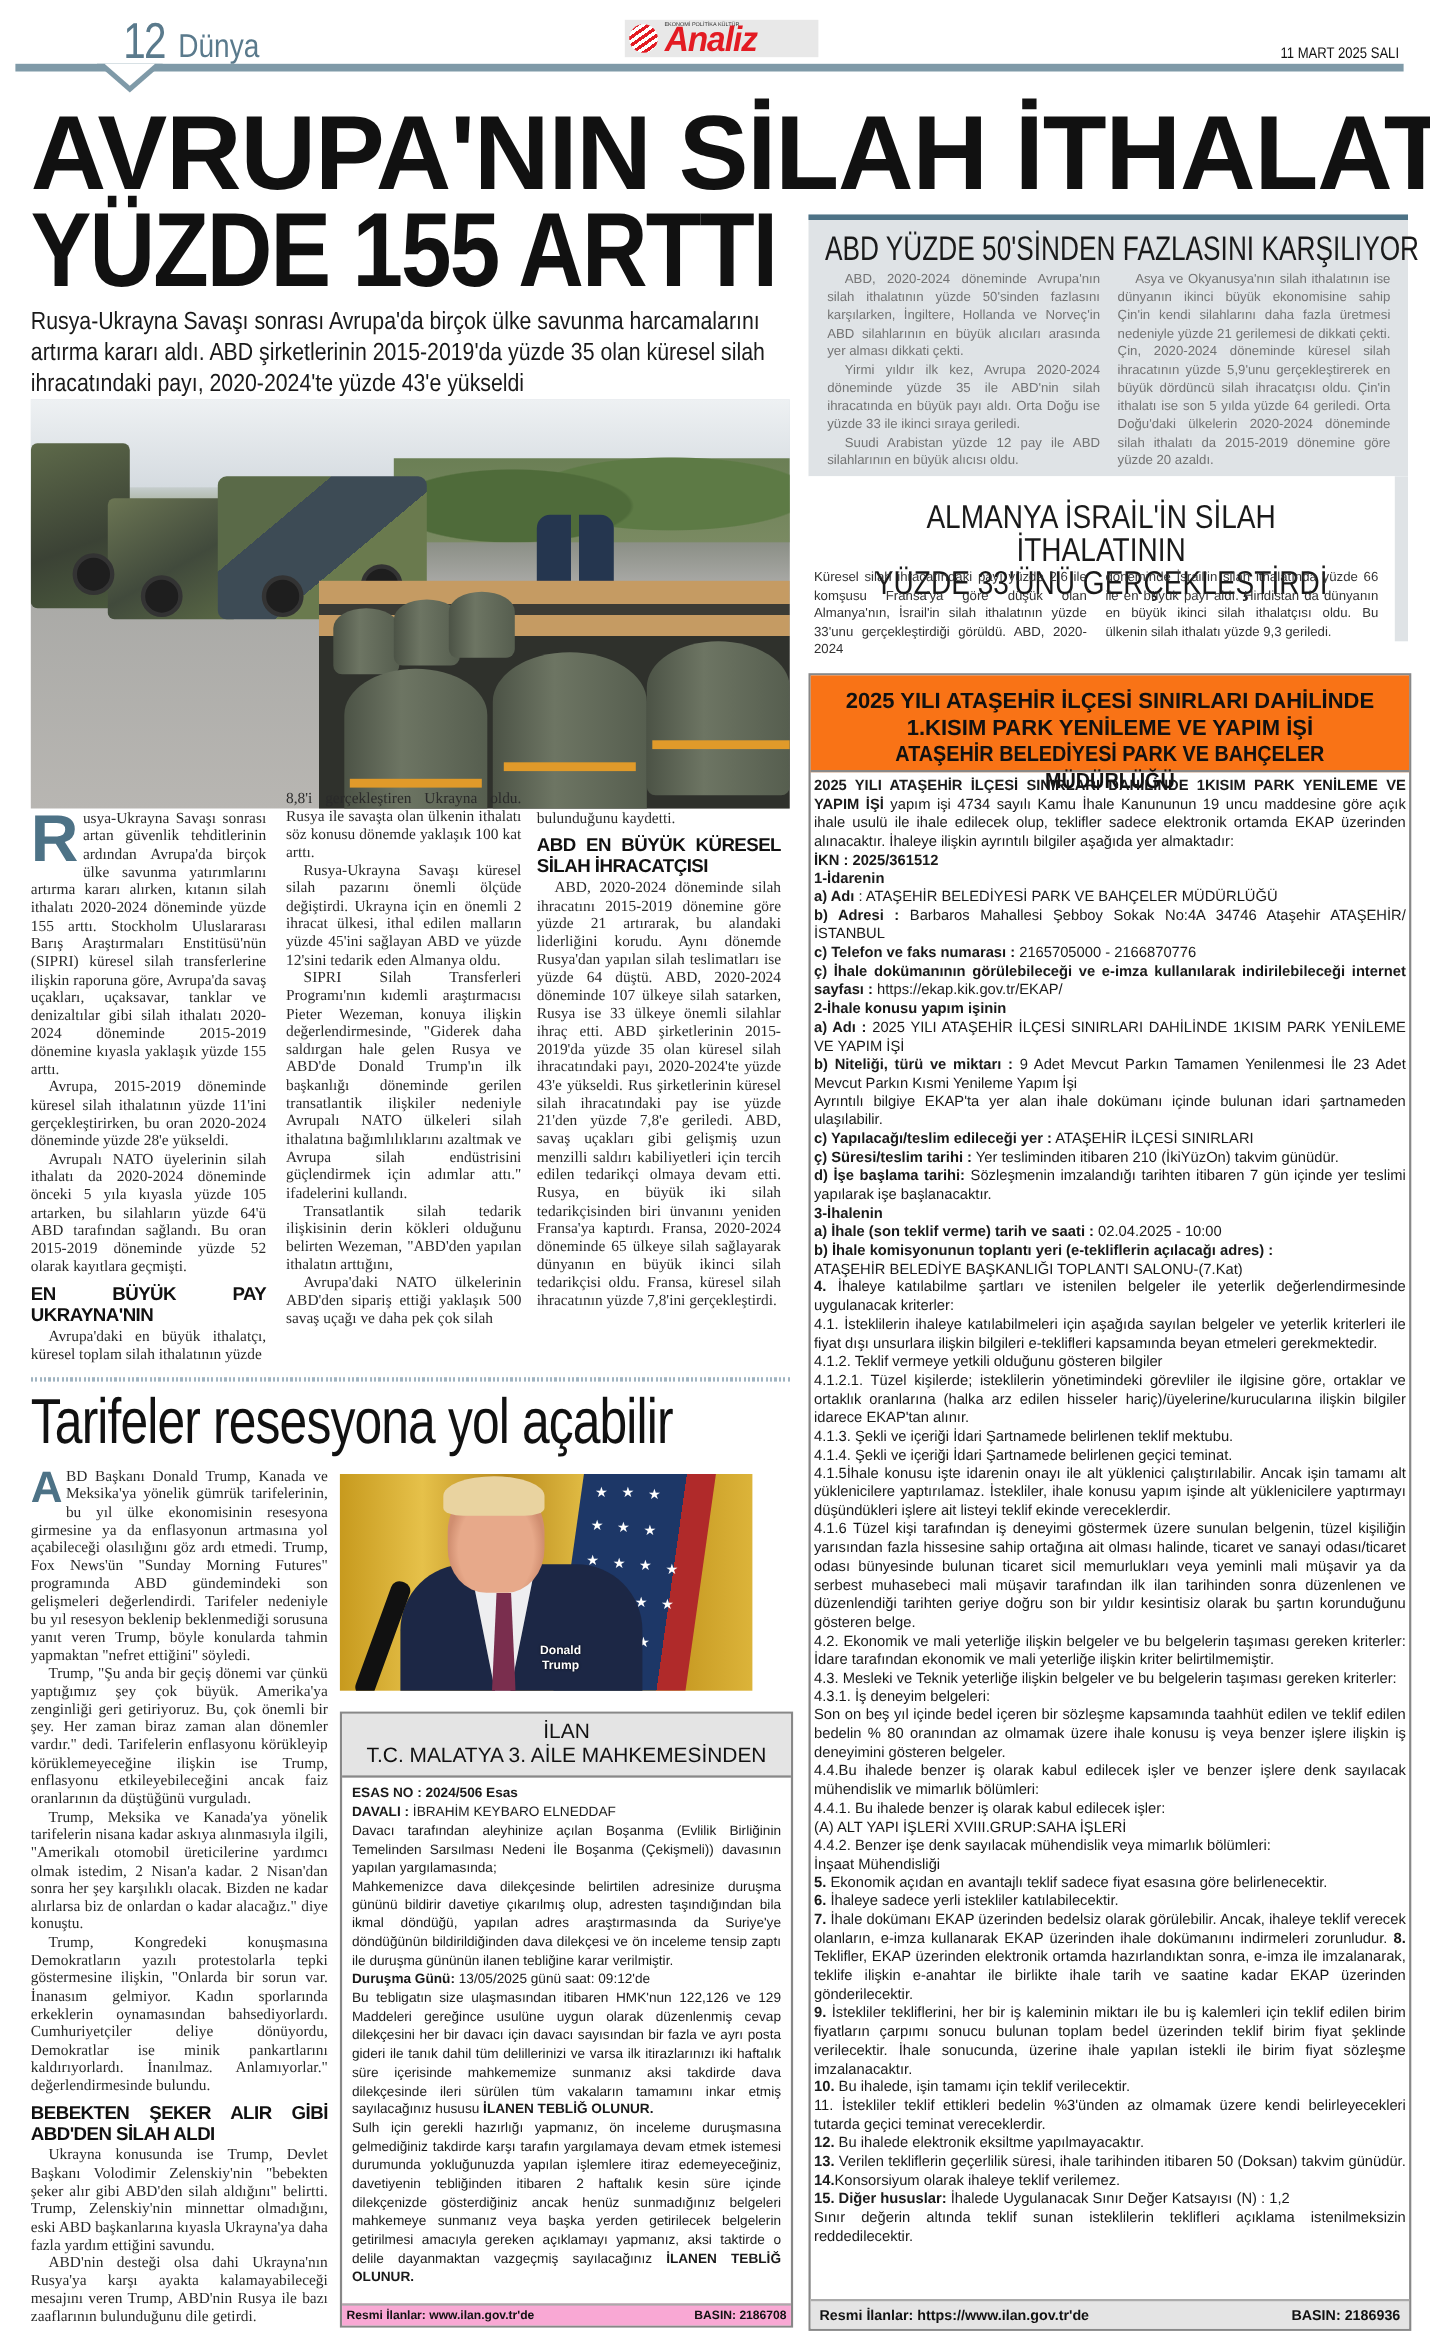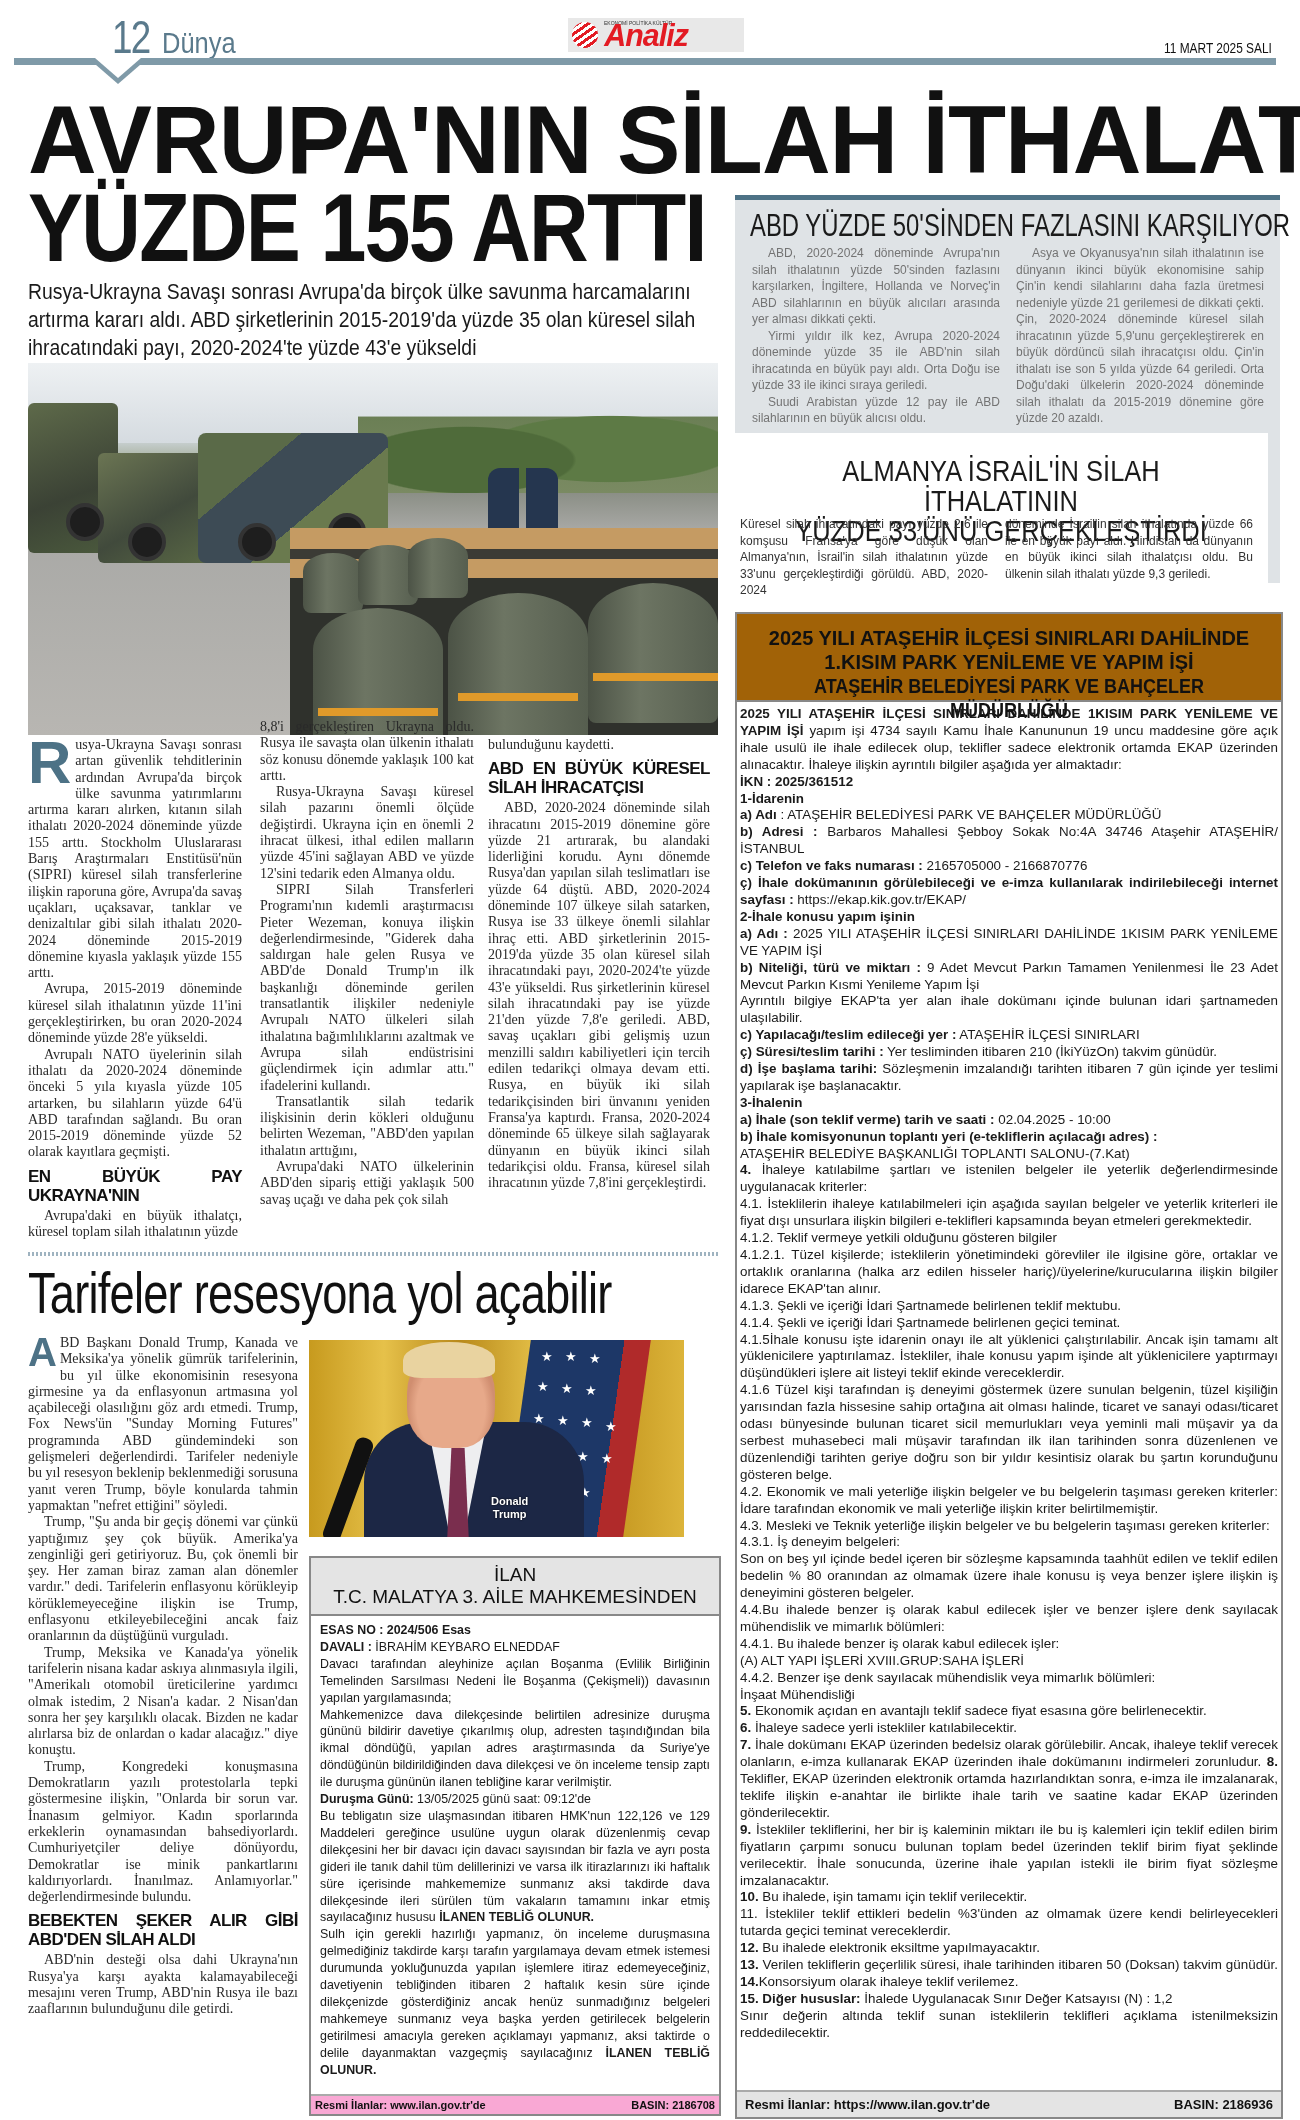--- a/index.html
+++ b/index.html
@@ -46,21 +46,21 @@
   .box1-col p { text-indent: 16px; }
 
   
   .box2 { left: 735px; top: 433px; width: 545px; height: 150px; background: #fff; border-right: 12px solid #dfe3e6; }
   .box2-title { left: 735px; top: 456px; width: 532px; text-align: center; font-family: "Liberation Sans", sans-serif; font-size: 30px; line-height: 30px; color: #1a1a1a; }
   .box2-title span { display: inline-block; transform: scaleX(0.85); }
   .box2-col { top: 516px; width: 248px; font-family: "Liberation Sans", sans-serif; font-size: 12px; line-height: 16.5px; color: #333; text-align: justify; }
 
   
   .ihale { left: 735px; top: 612px; width: 548px; height: 1507px; border: 2px solid #888; }
-  .ihale-head { left: 737px; top: 614px; width: 544px; height: 88px; background: #a16207; border-bottom: 2px solid #888; text-align: center; font-family: "Liberation Sans", sans-serif; font-weight: 700; color: #111; }
+  .ihale-head { left: 737px; top: 614px; width: 544px; height: 88px; background: #f97316; border-bottom: 2px solid #888; text-align: center; font-family: "Liberation Sans", sans-serif; font-weight: 700; color: #111; }
   .ihale-head .l1, .ihale-head .l2 { font-size: 20px; line-height: 24px; }
   .ihale-head .l1 { padding-top: 12px; }
   .ihale-head .l3 { font-size: 20px; line-height: 24px; transform: scaleX(0.9); }
   .ihale-body { left: 740px; top: 706px; width: 538px; font-family: "Liberation Sans", sans-serif; font-size: 13.4px; line-height: 16.9px; color: #1a1a1a; text-align: justify; }
   .ihale-body b { font-weight: 700; }
   .ihale-foot { left: 737px; top: 2090px; width: 544px; height: 27px; background: #e4e4e4; border-top: 2px solid #aaa; display: flex; justify-content: space-between; align-items: center; padding: 0 8px; font-family: "Liberation Sans", sans-serif; font-weight: 700; font-size: 13px; color: #111; }
 
   
   .col { font-family: "Liberation Serif", serif; font-size: 14px; line-height: 16.3px; color: #2a2a2a; text-align: justify; hyphens: auto; }
   .col p { text-indent: 16px; }
@@ -175,20 +175,21 @@
 
 <div class="abs divider"></div>
 
 <div class="abs hl3">Tarifeler resesyona yol açabilir</div>
 <div class="abs col" style="left:28px;top:1335px;width:270px;">
   <p class="noindent"><span class="dropcap-sm">A</span><span>BD Başkanı Donald Trump, Kanada ve Meksika'ya yönelik gümrük tarifelerinin, bu yıl ülke ekonomisinin resesyona girmesine ya da enflasyonun artmasına yol açabileceği olasılığını göz ardı etmedi. Trump, Fox News'ün "Sunday Morning Futures" programında ABD gündemindeki son gelişmeleri değerlendirdi. Tarifeler nedeniyle bu yıl resesyon beklenip beklenmediği sorusuna yanıt veren Trump, böyle konularda tahmin yapmaktan "nefret ettiğini" söyledi.</span></p>
   <p>Trump, "Şu anda bir geçiş dönemi var çünkü yaptığımız şey çok büyük. Amerika'ya zenginliği geri getiriyoruz. Bu, çok önemli bir şey. Her zaman biraz zaman alan dönemler vardır." dedi. Tarifelerin enflasyonu körükleyip körüklemeyeceğine ilişkin ise Trump, enflasyonu etkileyebileceğini ancak faiz oranlarının da düştüğünü vurguladı.</p>
   <p>Trump, Meksika ve Kanada'ya yönelik tarifelerin nisana kadar askıya alınmasıyla ilgili, "Amerikalı otomobil üreticilerine yardımcı olmak istedim, 2 Nisan'a kadar. 2 Nisan'dan sonra her şey karşılıklı olacak. Bizden ne kadar alırlarsa biz de onlardan o kadar alacağız." diye konuştu.</p>
   <p>Trump, Kongredeki konuşmasına Demokratların yazılı protestolarla tepki göstermesine ilişkin, "Onlarda bir sorun var. İnanasım gelmiyor. Kadın sporlarında erkeklerin oynamasından bahsediyorlardı. Cumhuriyetçiler deliye dönüyordu, Demokratlar ise minik pankartlarını kaldırıyorlardı. İnanılmaz. Anlamıyorlar." değerlendirmesinde bulundu.</p>
   <h4>BEBEKTEN ŞEKER ALIR GİBİ ABD'DEN SİLAH ALDI</h4>
+  <p>Ukrayna konusunda ise Trump, Devlet Başkanı Volodimir Zelenskiy'nin "bebekten şeker alır gibi ABD'den silah aldığını" belirtti. Trump, Zelenskiy'nin minnettar olmadığını, eski ABD başkanlarına kıyasla Ukrayna'ya daha fazla yardım ettiğini savundu.</p>
   <p>ABD'nin desteği olsa dahi Ukrayna'nın Rusya'ya karşı ayakta kalamayabileceği mesajını veren Trump, ABD'nin Rusya ile bazı zaaflarının bulunduğunu dile getirdi.</p>
 </div>
 
 <div class="abs photo2">
   <div class="p2-flag"></div>
   <span class="p2-star" style="left:232px;top:10px;">★</span>
     <span class="p2-star" style="left:256px;top:10px;">★</span>
     <span class="p2-star" style="left:280px;top:12px;">★</span>
   <span class="p2-star" style="left:228px;top:40px;">★</span>
     <span class="p2-star" style="left:252px;top:42px;">★</span>

